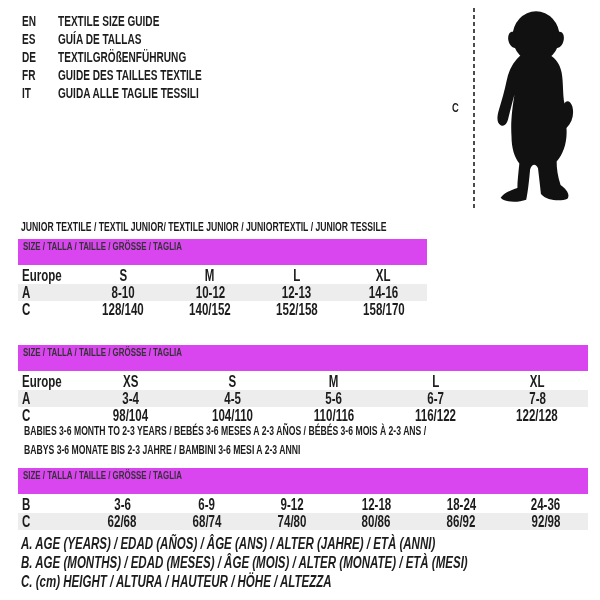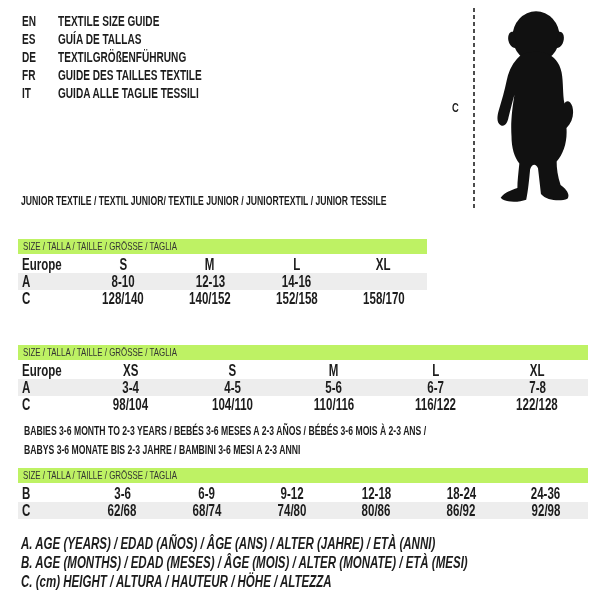--- a/index.html
+++ b/index.html
@@ -21,34 +21,34 @@
   
   .measure-line {
     position:absolute; left:473px; top:8px; width:2px; height:202px;
     background:repeating-linear-gradient(to bottom,#4c4c4c 0px,#4c4c4c 4px,transparent 4px,transparent 7px);
   }
   .measure-label { position:absolute; left:452px; top:100px; font-size:13px; font-weight:700; }
   .child { position:absolute; left:484px; top:5px; width:108px; height:203px; }
 
   
   .sec-title { position:absolute; font-size:12px; font-weight:700; }
-  #t1-title { left:21px; top:194px; }
+  #t1-title { left:21px; top:220px; }
   #t2-title { left:21px; top:323px; }
   #t3-title { left:24px; top:422px; }
   #t3-title .title-line { height:19px; line-height:19px; }
   sub { font-size:0.62em; vertical-align:-0.22em; }
 
   
   .table { position:absolute; left:18px; }
   #tbl1 { top:239px; width:409px; }
   #tbl2 { top:345px; width:570px; }
   #tbl3 { top:468px; width:570px; }
   .bar {
-    height:15px; line-height:15px; background:#bef264; color:#333333;
-    padding-left:5px; font-size:11px; font-weight:400; margin-bottom:2px;
+    height:26px; line-height:15px; background:#d946ef; color:#333333;
+    padding-left:5px; font-size:11px; font-weight:700; margin-bottom:2px;
   }
   .trow { height:17px; line-height:17px; font-size:16px; font-weight:700; }
   .row5 { display:grid; grid-template-columns:62px repeat(4,1fr); }
   .row6 { display:grid; grid-template-columns:62px repeat(5,1fr); }
   .row7 { display:grid; grid-template-columns:62px repeat(6,1fr); }
   .c { text-align:center; overflow:visible; }
   .c.first { text-align:left; padding-left:4px; }
   .stripe { background:#ededed; }
 
   
@@ -124,20 +124,21 @@
     <div class="trow row5">
       <span class="c first"><span class="tx">Europe</span></span>
       <span class="c"><span class="txc">S</span></span>
       <span class="c"><span class="txc">M</span></span>
       <span class="c"><span class="txc">L</span></span>
       <span class="c"><span class="txc">XL</span></span>
     </div>
     <div class="trow row5 stripe">
       <span class="c first"><span class="tx">A</span></span>
       <span class="c"><span class="txc">8-10</span></span>
+      <span class="c"><span class="txc">10-12</span></span>
       <span class="c"><span class="txc">12-13</span></span>
       <span class="c"><span class="txc">14-16</span></span>
     </div>
     <div class="trow row5">
       <span class="c first"><span class="tx">C</span></span>
       <span class="c"><span class="txc">128/140</span></span>
       <span class="c"><span class="txc">140/152</span></span>
       <span class="c"><span class="txc">152/158</span></span>
       <span class="c"><span class="txc">158/170</span></span>
     </div>

